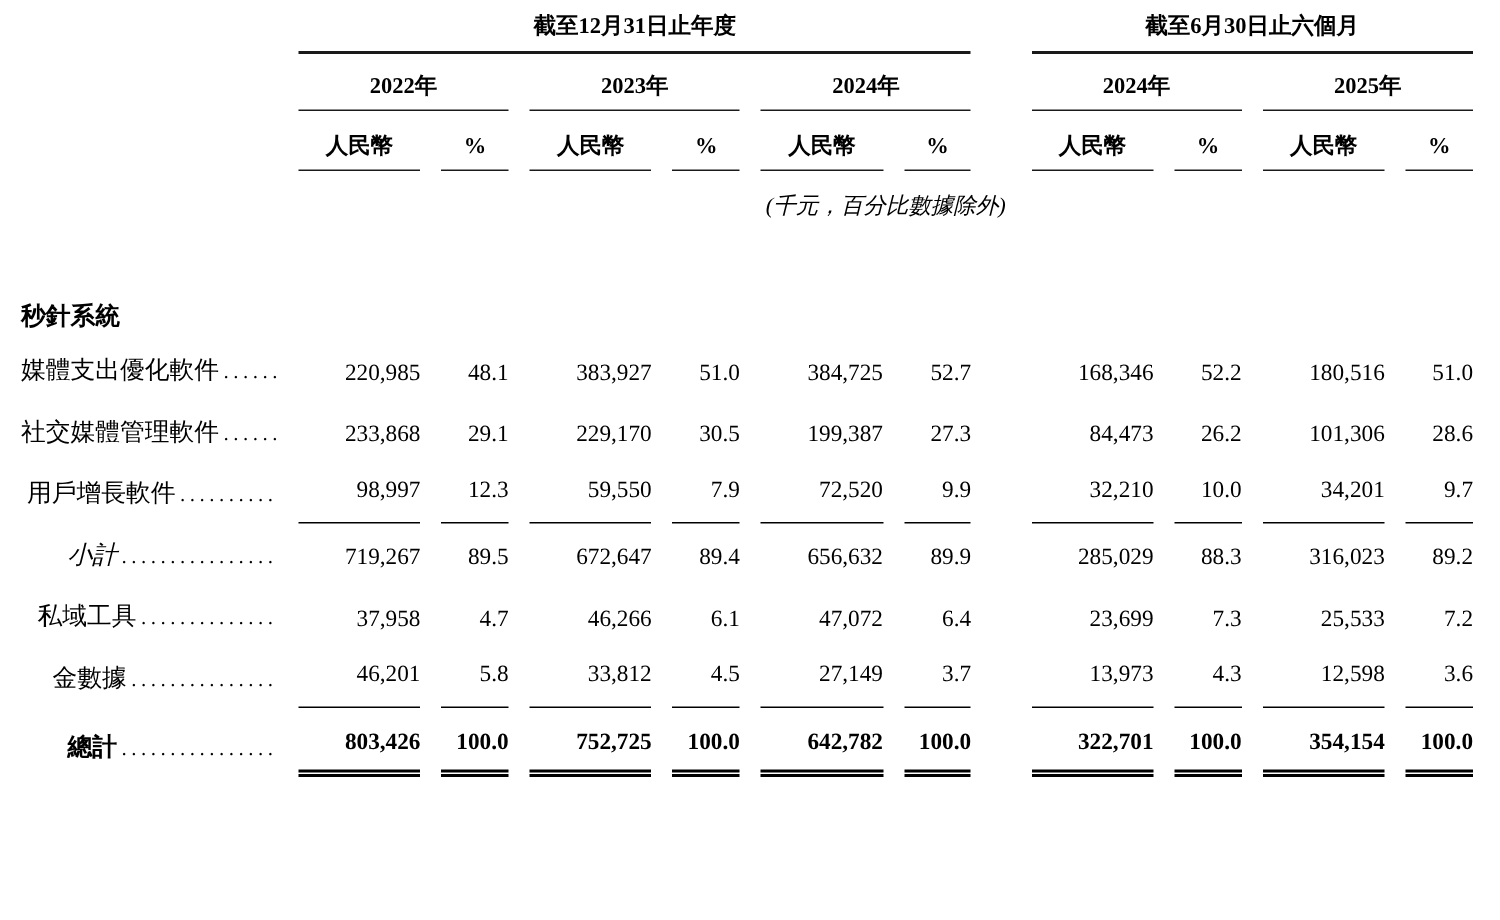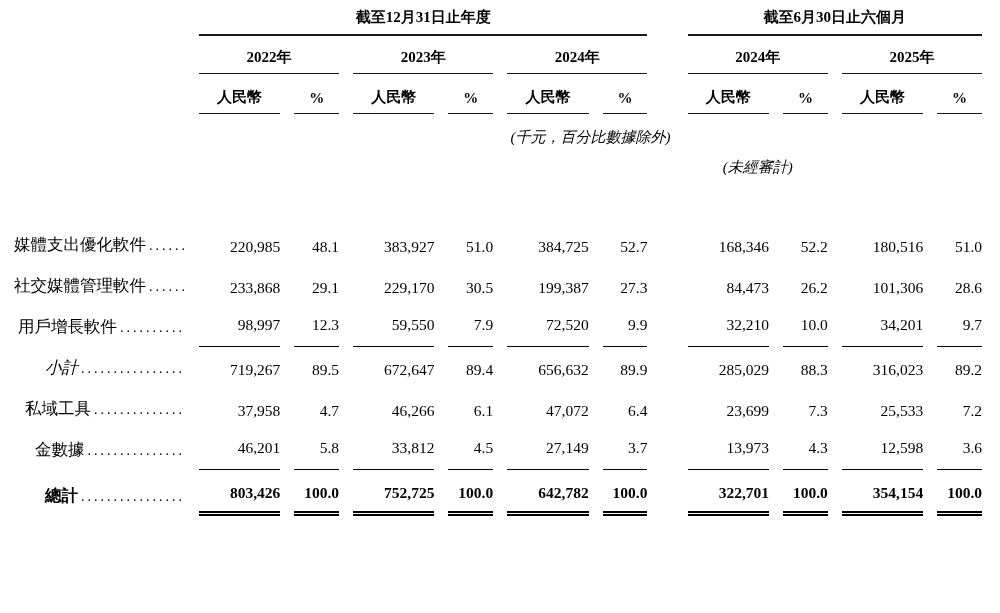--- a/index.html
+++ b/index.html
@@ -154,32 +154,28 @@
       <td class="unit-head">%</td>
       <td class="unit-head">人民幣</td>
       <td class="unit-head">%</td>
     </tr>
 
     <tr>
       <td></td>
       <td class="note-cell" colspan="11">(千元，百分比數據除外)</td>
     </tr>
 
-    <tr>
-      <td></td>
-      <td colspan="6"></td>
-      <td></td>
-      <td class="note-cell unaudited" colspan="2">(未經審計)</td>
-      <td colspan="2"></td>
-    </tr>
 
     <tr class="spacer-row">
       <td colspan="12"></td>
     </tr>
 
+    <tr>
+      <td class="section-cell" colspan="12">秒針系統</td>
+    </tr>
 
     </tbody>
       <tbody>
         <tr class="data-row normal">
           <td class="label-cell"><span class="label-text">媒體支出優化軟件</span><span class="leader">......</span></td>
           <td class="num-cell rmb-col">220,985</td>
           <td class="num-cell pct-col">48.1</td>
           <td class="num-cell rmb-col">383,927</td>
           <td class="num-cell pct-col">51.0</td>
           <td class="num-cell rmb-col">384,725</td>

